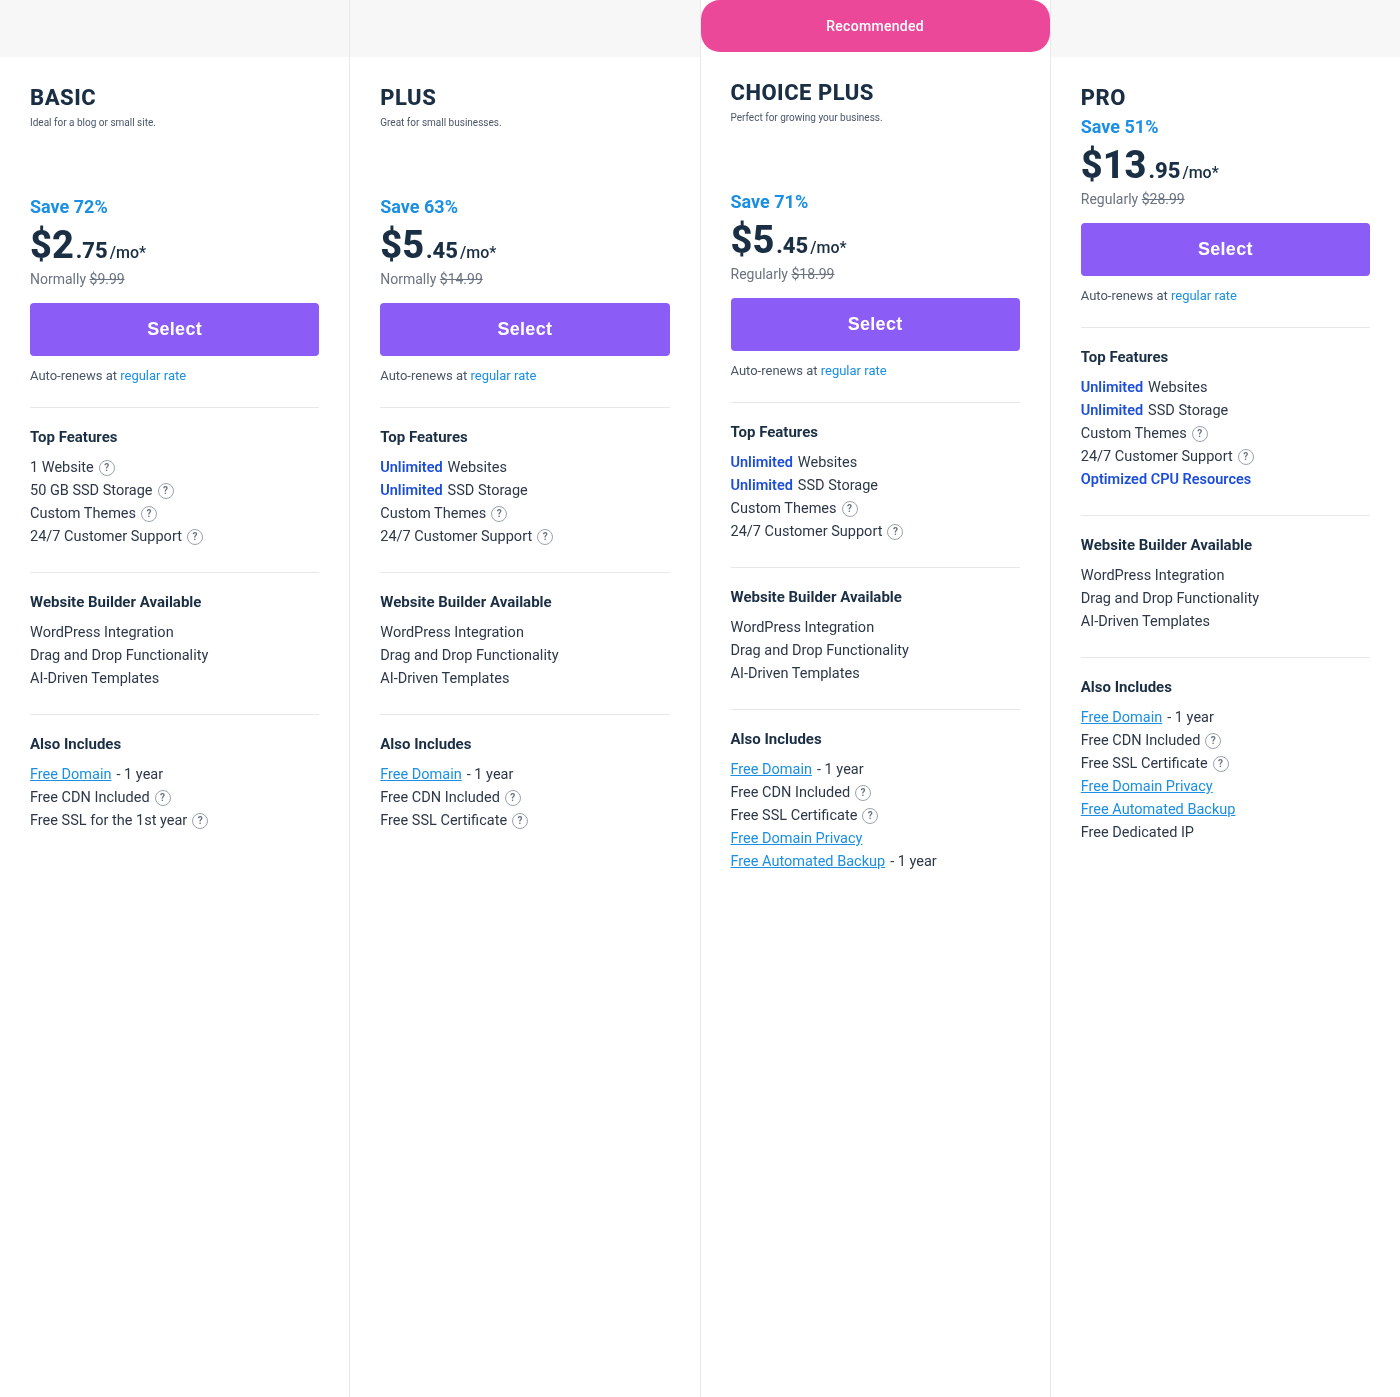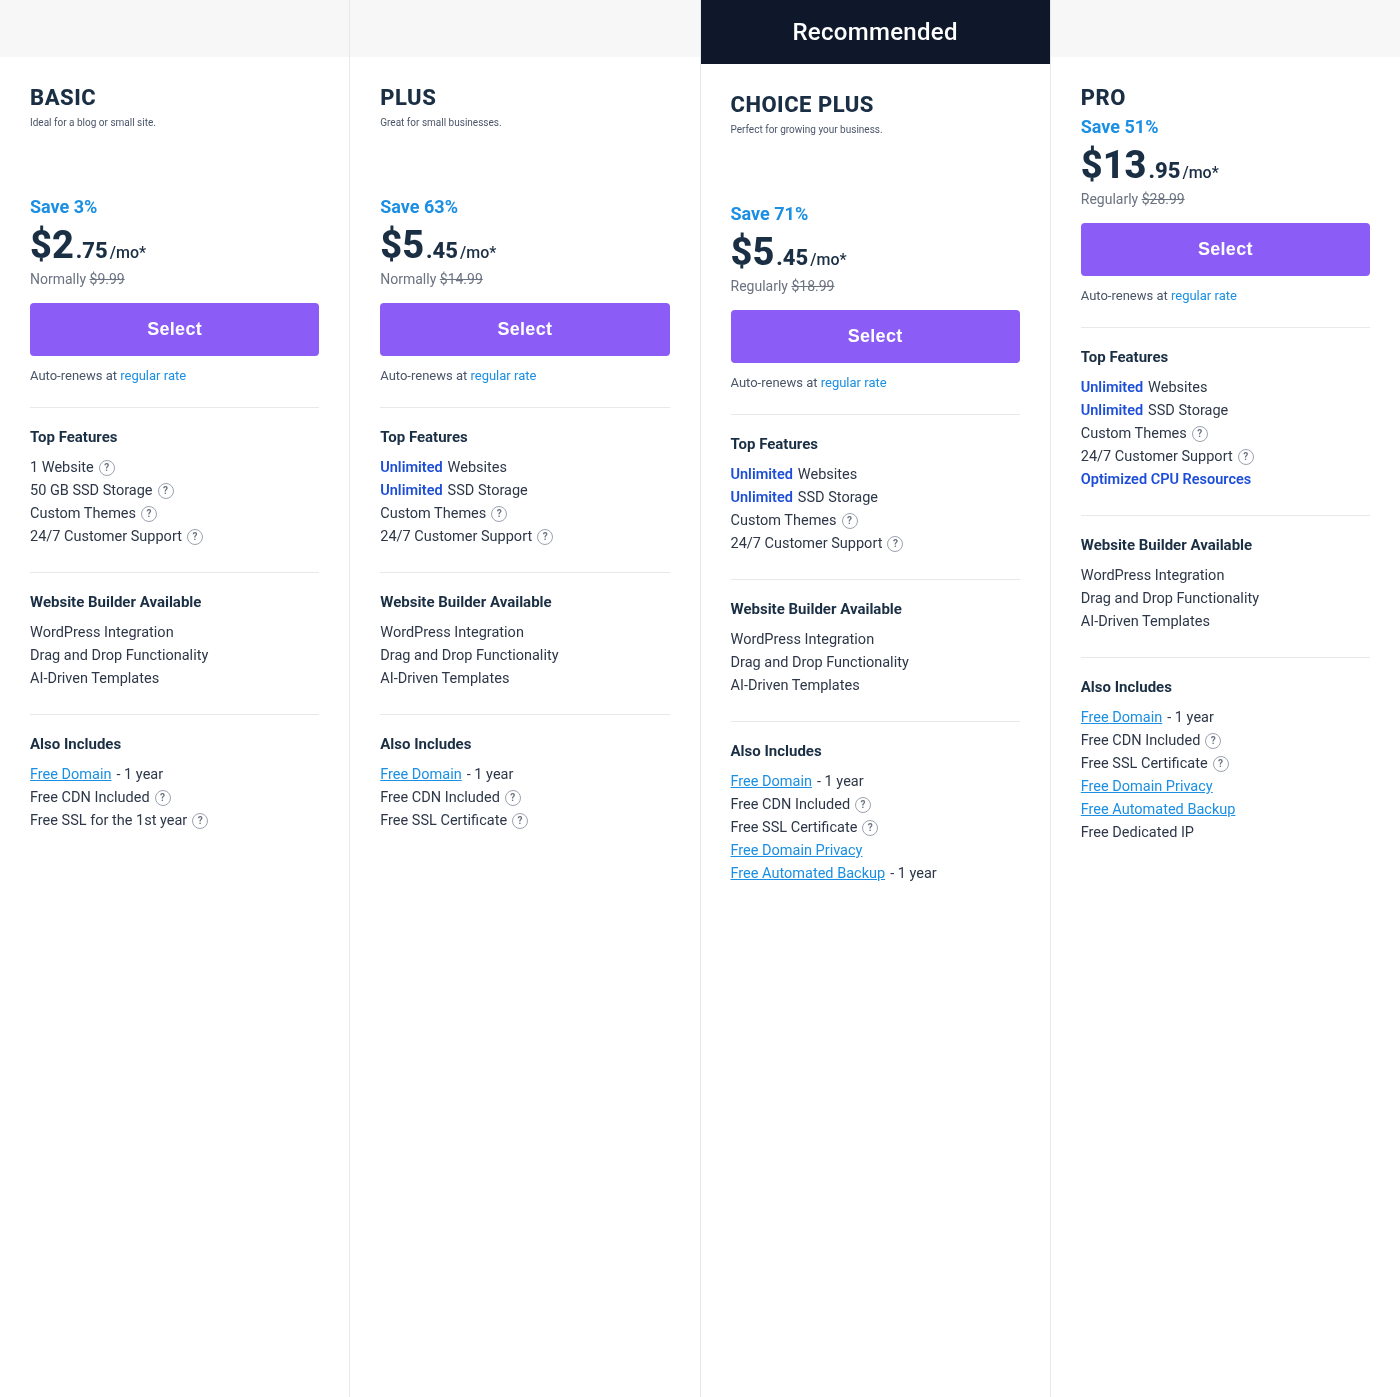--- a/index.html
+++ b/index.html
@@ -18,27 +18,28 @@
       flex: 1;
       padding: 0;
       background: #fff;
       border-right: 1px solid #e8e8e8;
       position: relative;
       display: flex;
       flex-direction: column;
     }
     .plan-col:last-child { border-right: none; }
     .recommended-banner {
-      background: #0f172a;
+      background: #ec4899;
       color: #fff;
       text-align: center;
       padding: 18px 10px;
-      font-size: 24px;
+      font-size: 14px;
       font-weight: 500;
       letter-spacing: 0.3px;
+      border-radius: 19px;
     }
     .no-banner {
       height: 57px;
       background: #f7f7f7;
     }
     .plan-body {
       padding: 28px 30px 30px 30px;
     }
     .plan-name {
       font-size: 22px;
@@ -163,21 +164,21 @@
   </style>
 </head>
 <body>
 
 <div class="pricing-container" id="pricing-root">
 <div class="plan-col">
       <div class="no-banner"></div>
       <div class="plan-body">
         <div class="plan-name">BASIC</div>
         <div class="plan-desc">Ideal for a blog or small site.</div>
-        <div class="save-badge">Save 3%</div>
+        <div class="save-badge">Save 72%</div>
         <div class="price-row">
           <span class="price-dollar">$2</span>
           <span class="price-cents">.75</span>
           <span class="price-period">/mo*</span>
         </div>
         <div class="price-normal">Normally <s>$9.99</s></div>
         <button class="select-btn">Select</button>
         <div class="auto-renew">Auto-renews at <a href="#">regular rate</a></div>
         <div class="divider"></div>
         <div class="section-title">Top Features</div>

